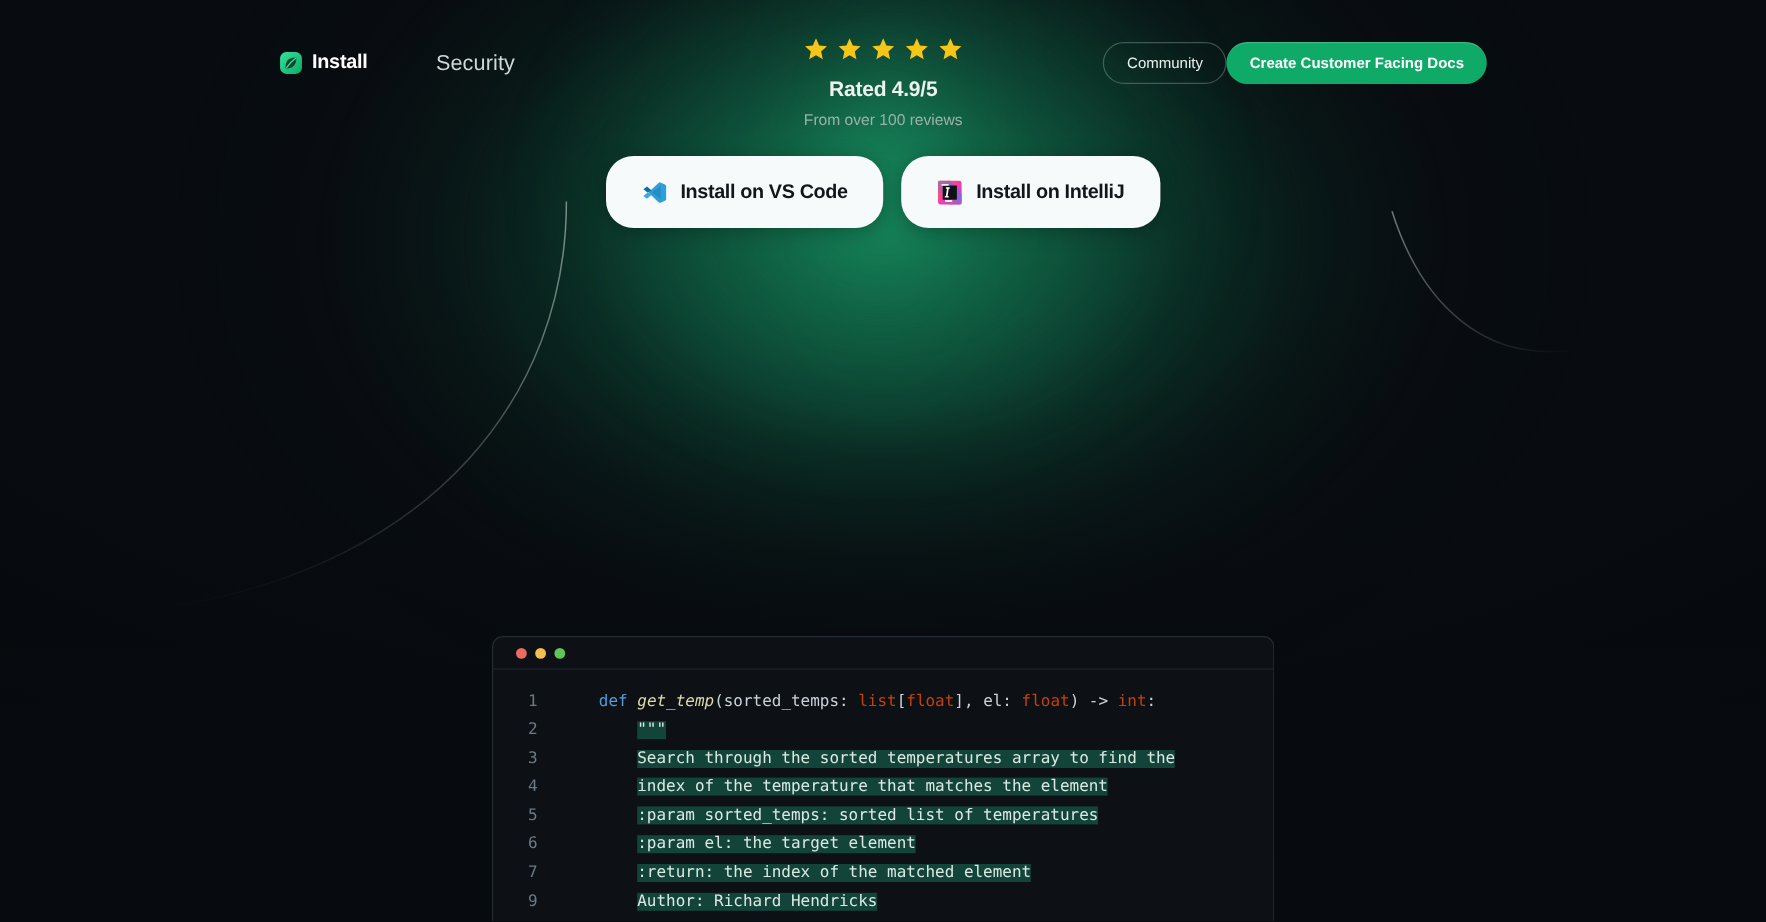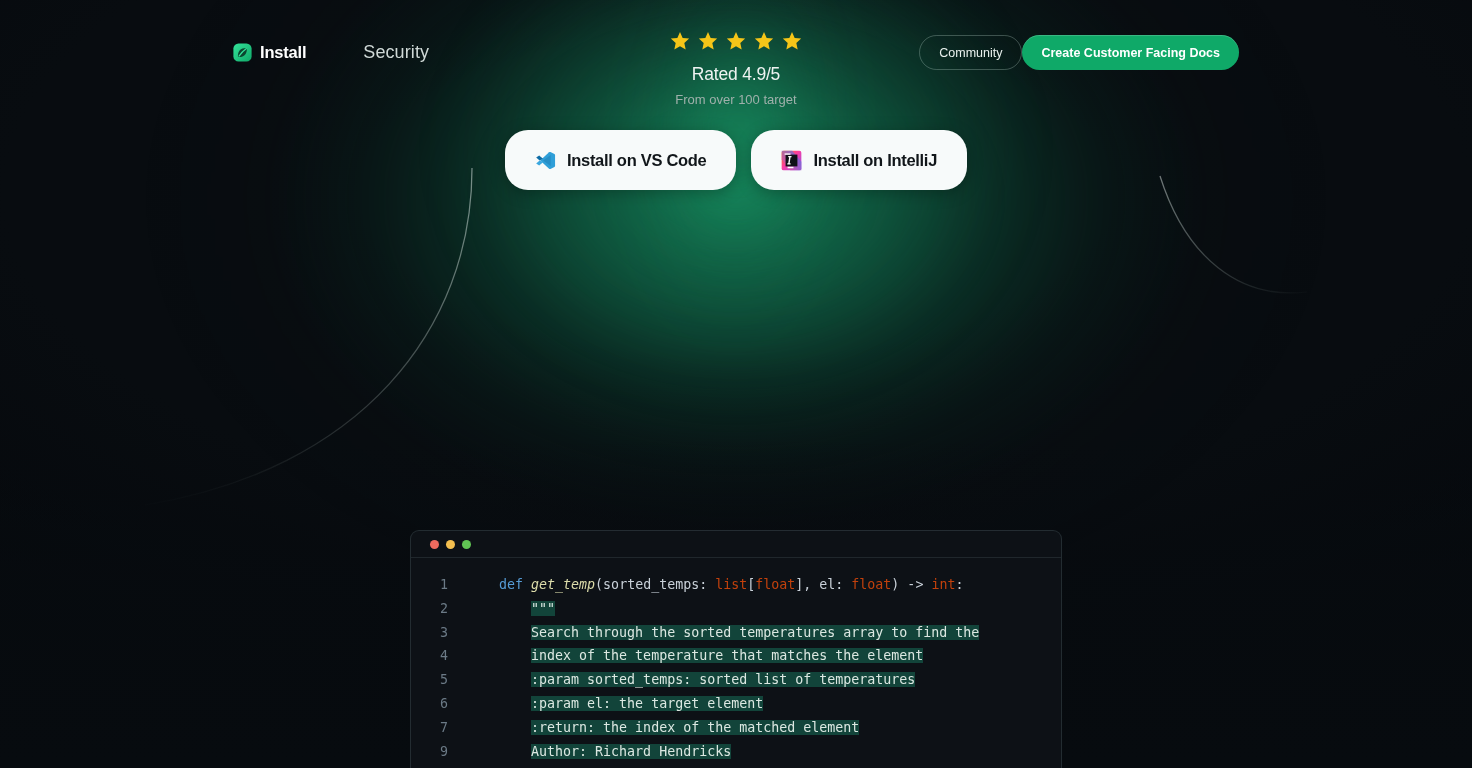--- a/index.html
+++ b/index.html
@@ -122,21 +122,21 @@
   .headline .hl2 { display:block; }
   .grad-word {
     background:linear-gradient(95deg,#2fd6c0 0%,#34d89f 42%,#3edb7a 78%,#44dd6e 100%);
     -webkit-background-clip:text; background-clip:text;
     -webkit-text-fill-color:transparent; color:transparent;
   }
 
   .stars { margin-top:30px; display:flex; gap:6px; }
   .star { width:22px; height:22px; display:block; }
   .rating {
-    margin-top:12px; font-size:17.5px; font-weight:normal;
+    margin-top:12px; font-size:17.5px; font-weight:bold;
     color:#eef3f1; letter-spacing:-0.2px;
   }
   .reviews { margin-top:7px; font-size:13px; color:#9fb0ab; }
 
   .cta-row { margin-top:23px; display:flex; gap:15px; }
   .btn-install {
     height:60px; padding:0 30px;
     display:flex; align-items:center; gap:11px;
     background:#f7fafa; border:none; border-radius:23px;
     color:#11161a; font-size:16.5px; font-weight:bold;
@@ -262,21 +262,21 @@
       </svg>
       <svg class="star" viewBox="0 0 24 24">
         <path d="M12 2.1 L14.9 8.6 L22 9.4 L16.7 14.2 L18.2 21.2 L12 17.6 L5.8 21.2 L7.3 14.2 L2 9.4 L9.1 8.6 Z" fill="#f5c518"></path>
       </svg>
       <svg class="star" viewBox="0 0 24 24">
         <path d="M12 2.1 L14.9 8.6 L22 9.4 L16.7 14.2 L18.2 21.2 L12 17.6 L5.8 21.2 L7.3 14.2 L2 9.4 L9.1 8.6 Z" fill="#f5c518"></path>
       </svg>
     </div>
 
   <div class="rating">Rated 4.9/5</div>
-  <div class="reviews">From over 100 target</div>
+  <div class="reviews">From over 100 reviews</div>
 
   <div class="cta-row">
     <button class="btn-install">
       <svg class="ide-icon" viewBox="0 0 32 32">
         <path d="M23.5 3.2 L29.6 6.1 C30.2 6.4 30.6 7 30.6 7.7 V24.3 C30.6 25 30.2 25.6 29.6 25.9 L23.5 28.8 C22.8 29.1 22 29 21.4 28.5 L7.9 16 L21.4 3.5 C22 3 22.8 2.9 23.5 3.2 Z" fill="#2f9fd8"></path>
         <path d="M1.8 11.6 L6.4 8.3 L12.2 13.4 L7.1 16 Z" fill="#0e6ca6"></path>
         <path d="M1.8 20.4 L6.4 23.7 L12.2 18.6 L7.1 16 Z" fill="#3aa7df"></path>
         <path d="M23.9 7.6 V24.4 L12.3 16 Z" fill="#1f7fb8" opacity="0.55"></path>
       </svg>
       <span>Install on VS Code</span>

